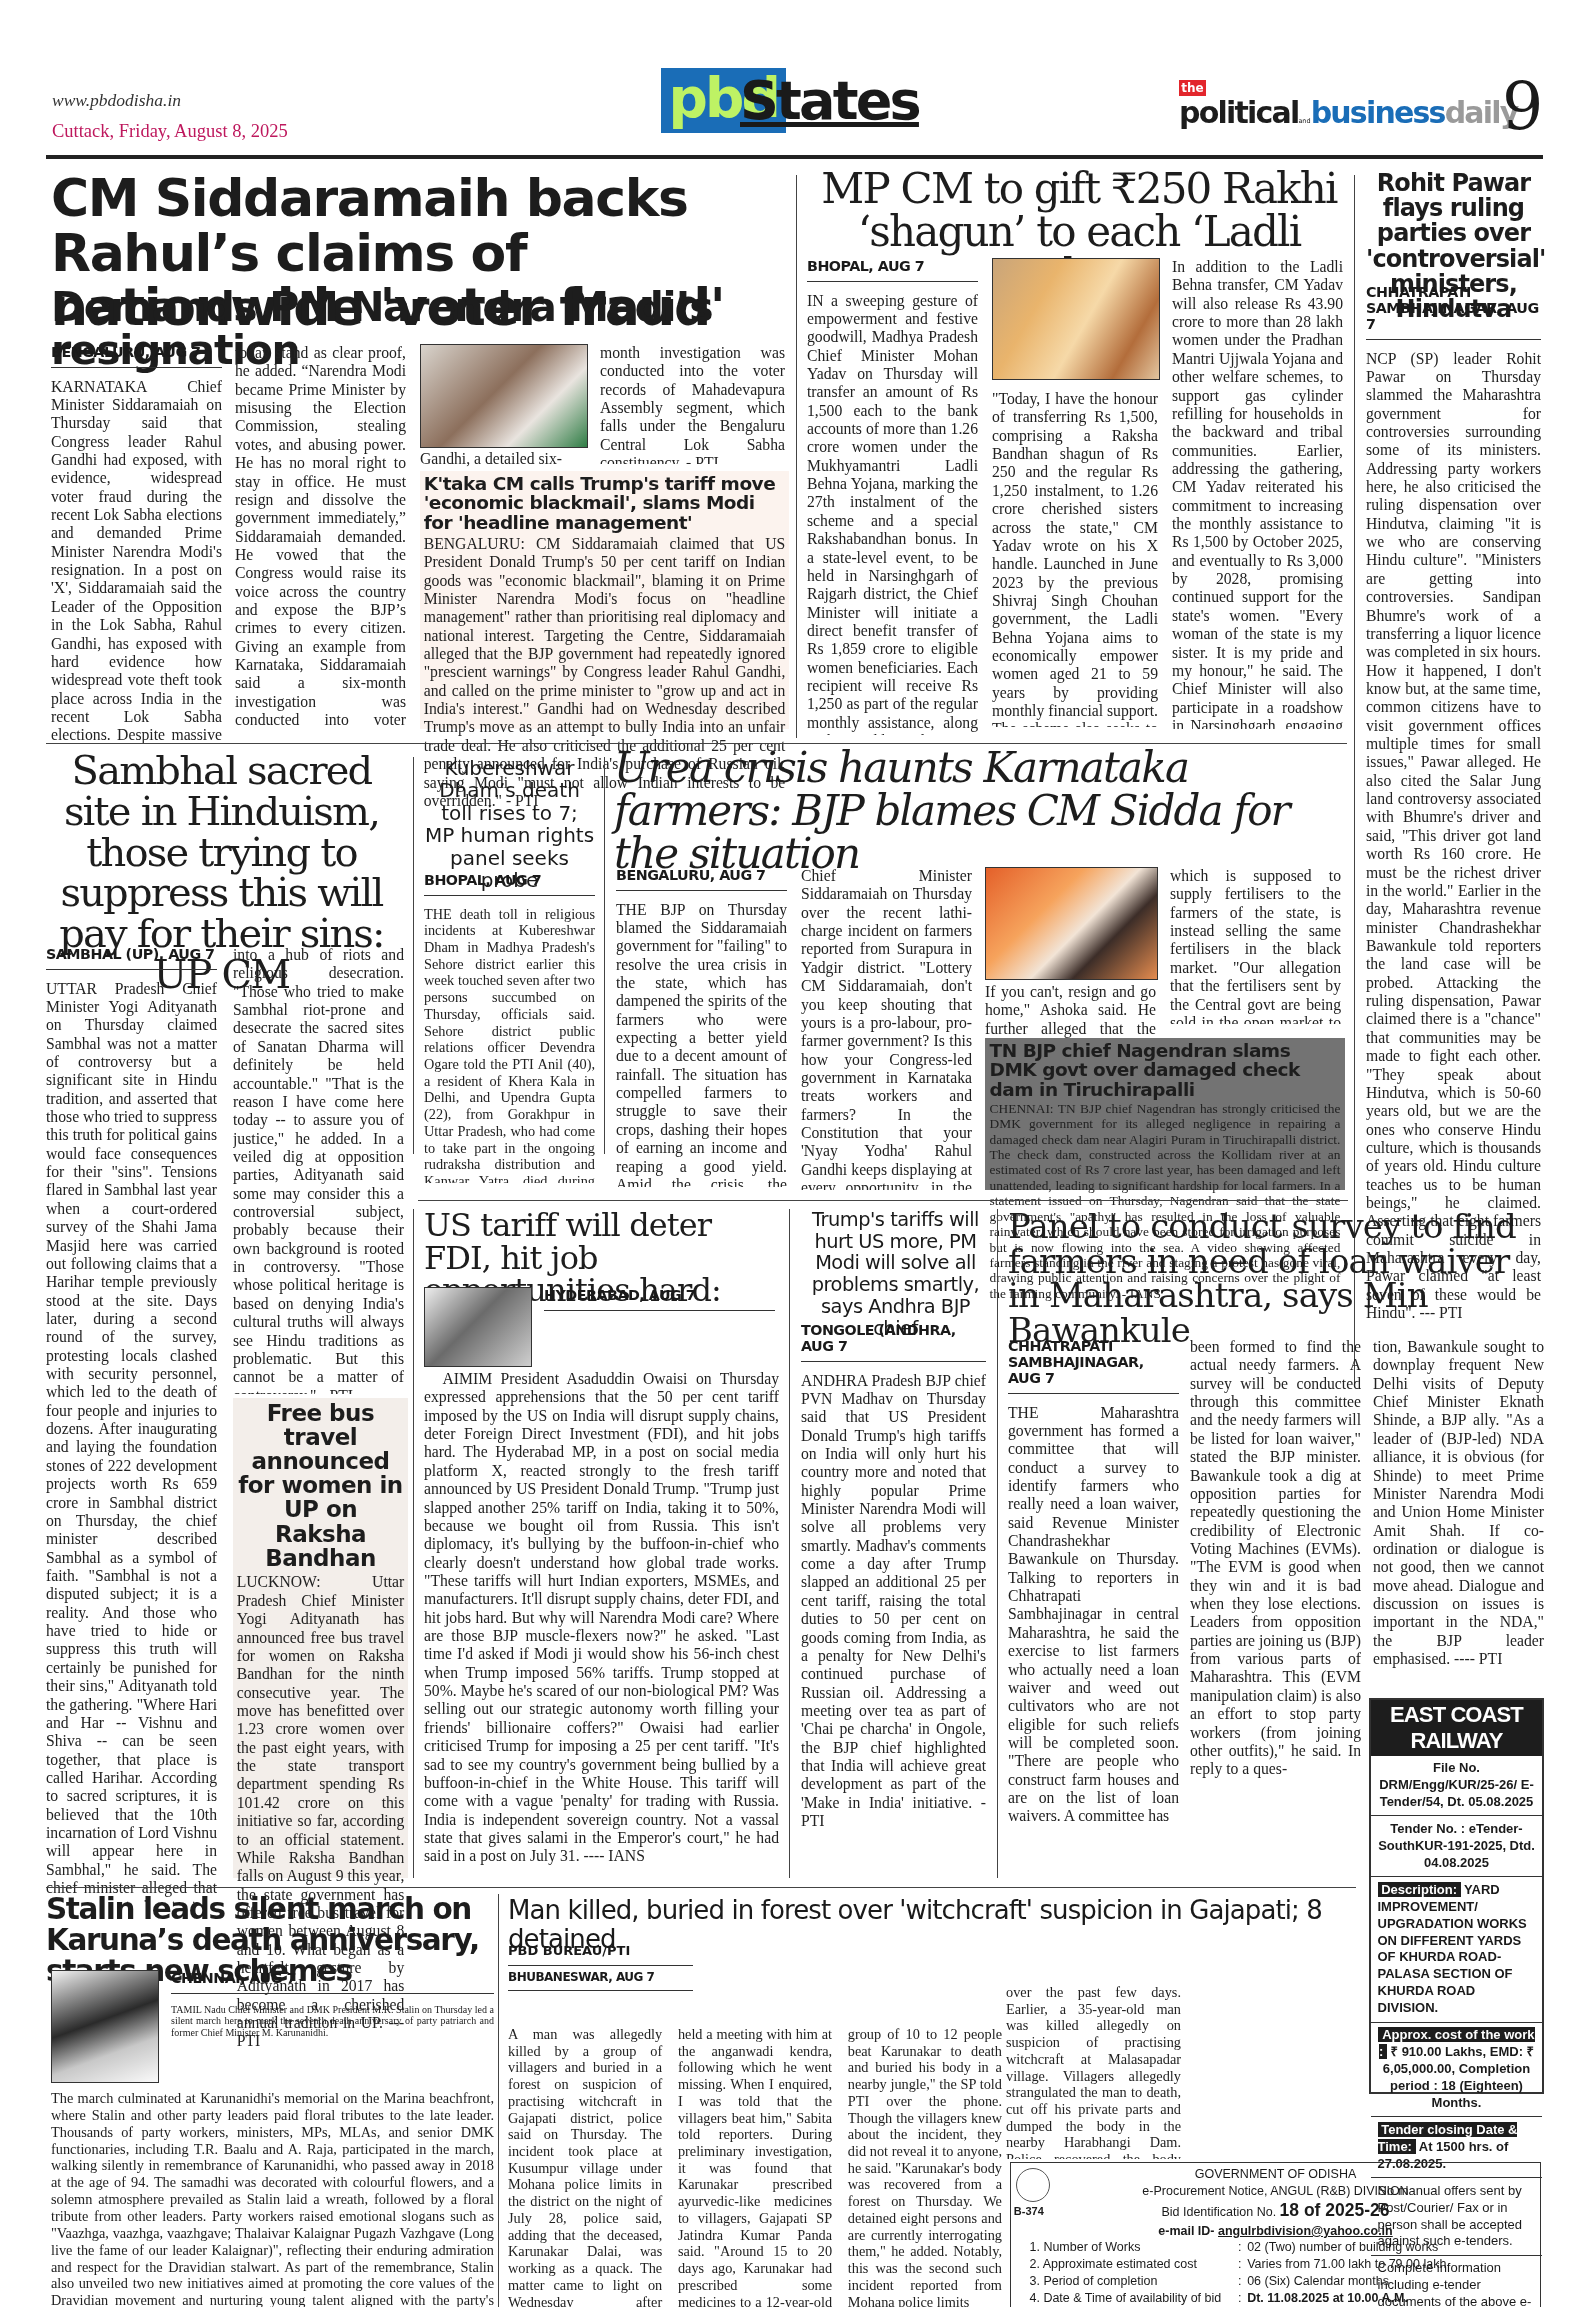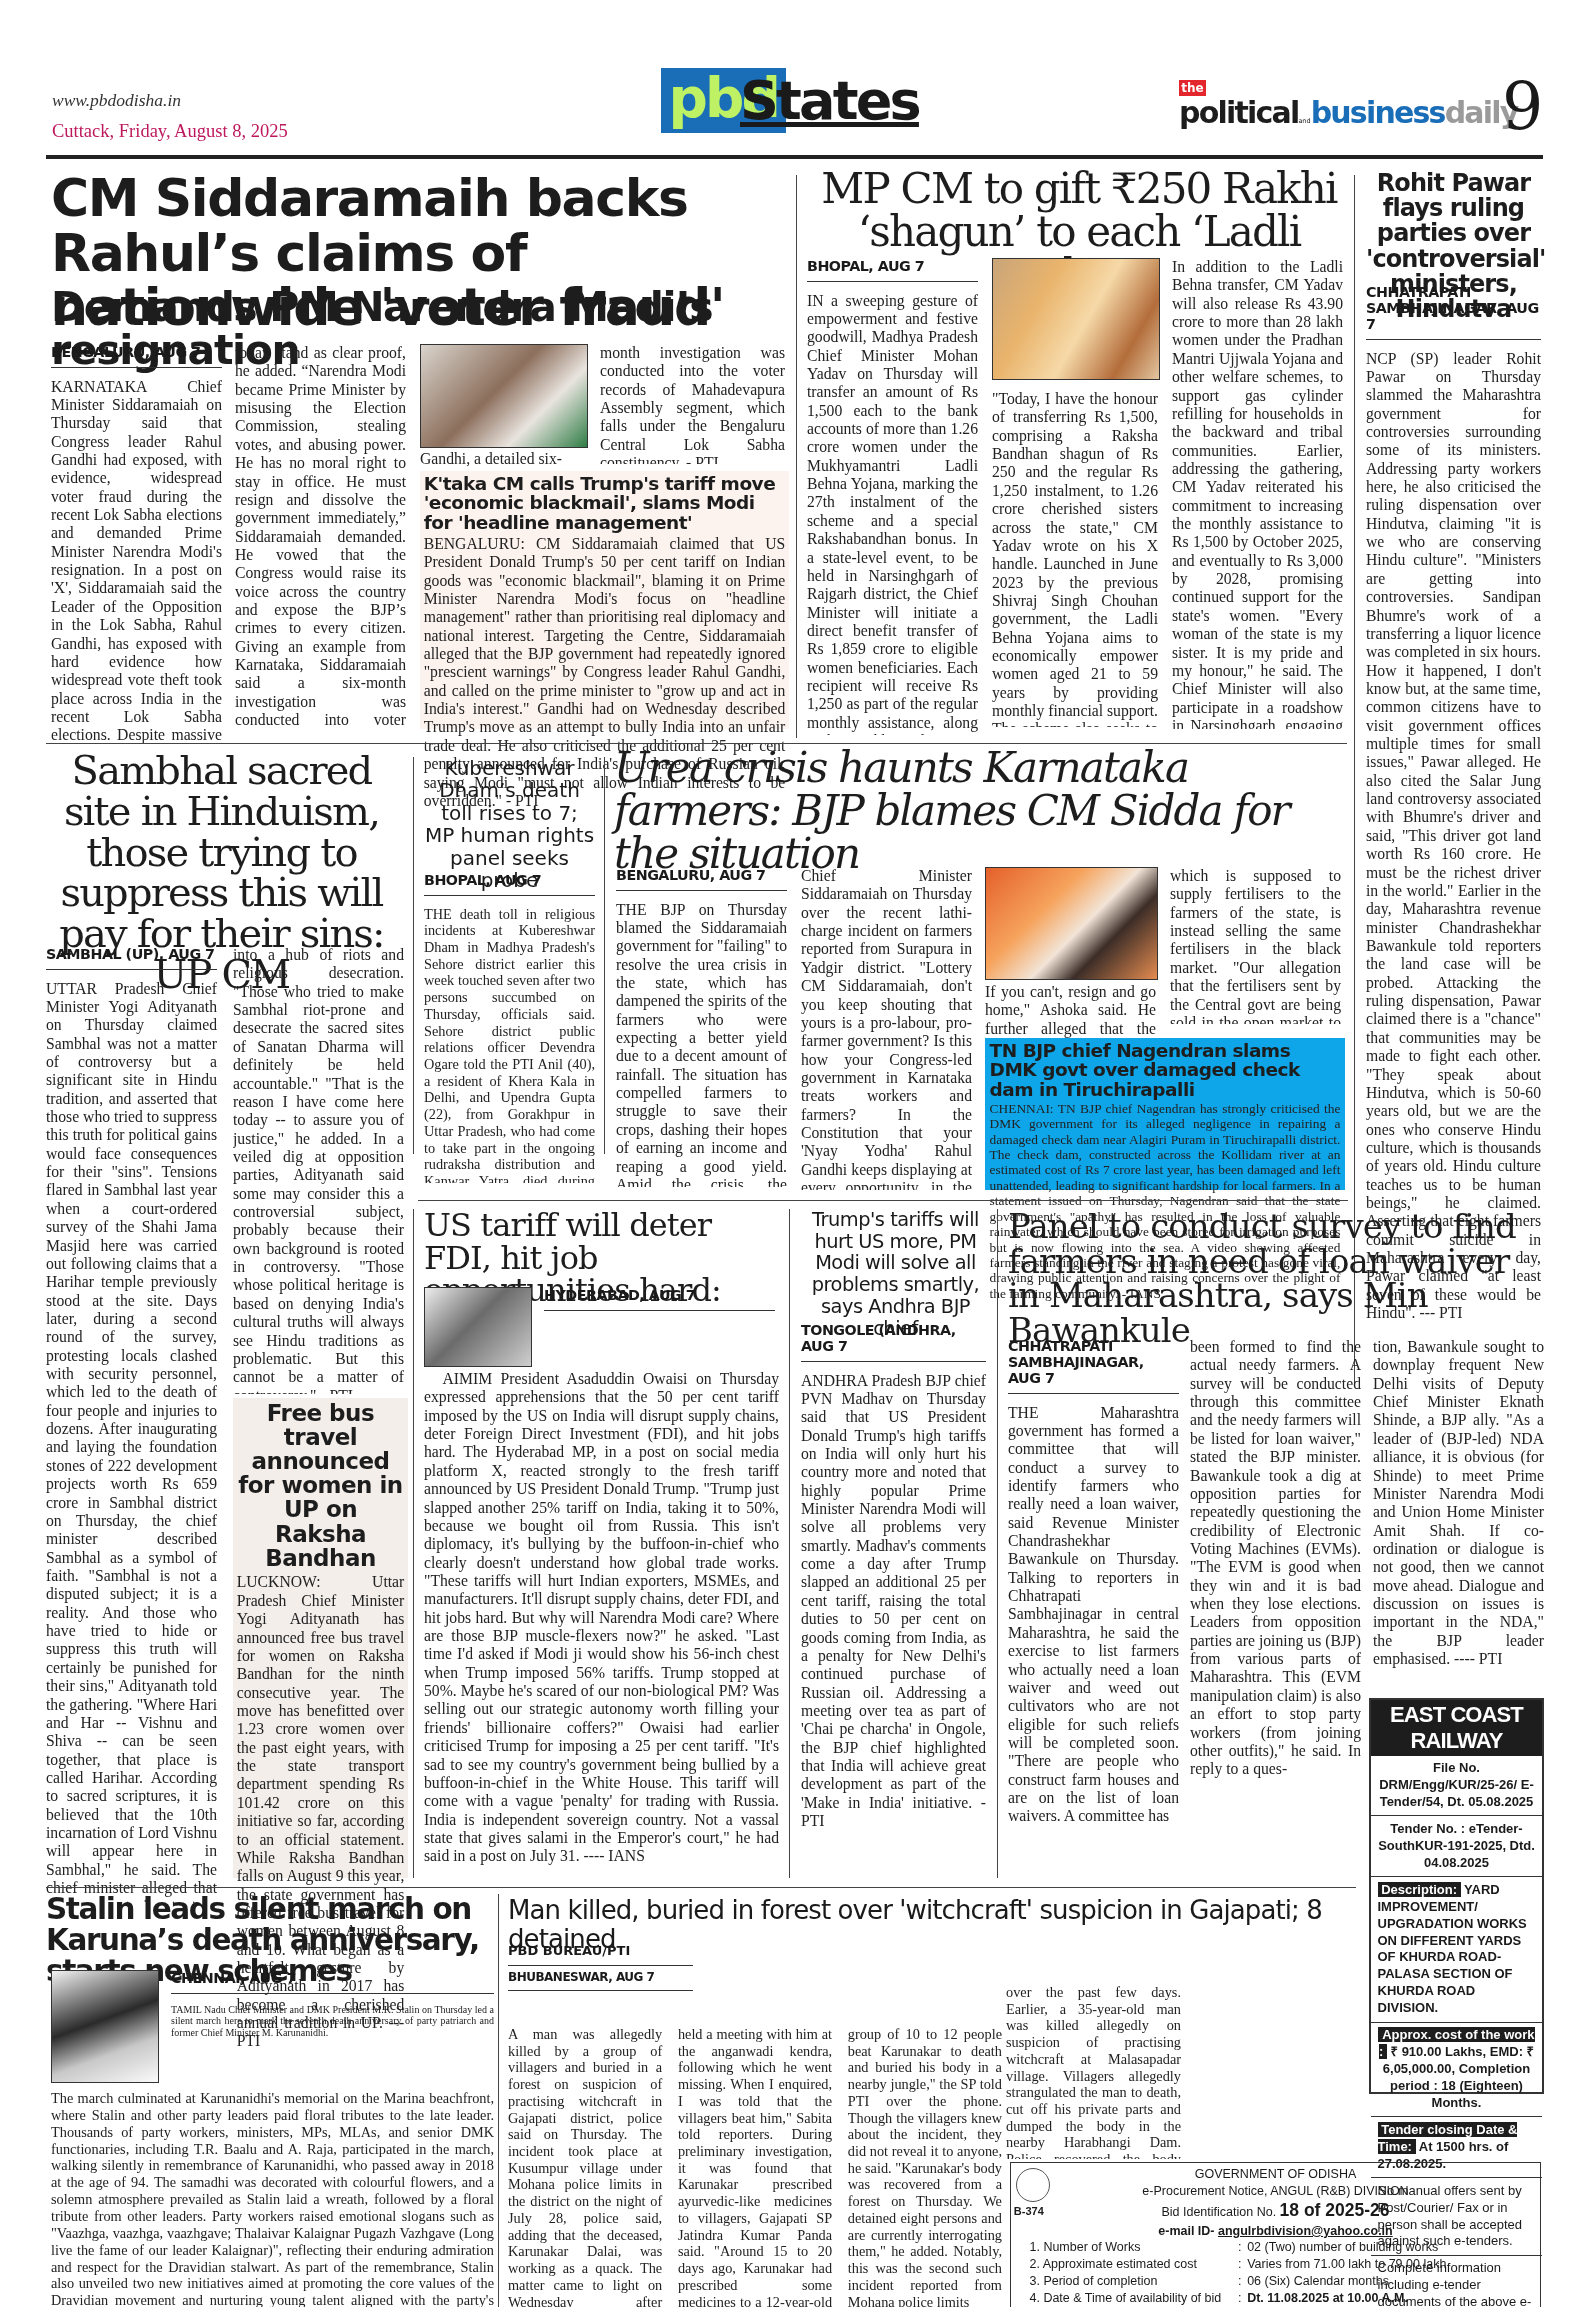--- a/index.html
+++ b/index.html
@@ -11,21 +11,21 @@
   .hl-serif { font-family:"DejaVu Serif", serif; letter-spacing:-1.8px; line-height:1.02; color:#1d1d1d; }
   .dateline { font-family:"DejaVu Sans", sans-serif; font-weight:bold; font-size:14.3px; letter-spacing:-0.5px;
               border-bottom:1.4px solid #333; padding-bottom:6.5px; margin-bottom:10px; }
   .body-text { font-family:"Liberation Serif", serif; font-size:15.7px; line-height:1.17; text-align:justify; color:#222; }
   .vrule { position:absolute; width:1.4px; background:#444; }
   .hrule { position:absolute; height:1.4px; background:#444; }
   .photo { position:absolute; border:1.4px solid #333; overflow:hidden; }
   .cols { column-gap:15.7px; column-fill:auto; }
   .box-peach { background:#fcf3ee; }
   .box-grey { background:#f3eeea; }
-  .box-blue { background:#0ea5e9; }
+  .box-blue { background:#737373; }
   
   .mast-url { font-style:italic; font-size:17.5px; color:#333; }
   .mast-date { font-size:18.5px; color:#be185d; }
   .logo-pbd { background:#1a6db7; color:#bef264; font-family:"DejaVu Sans", sans-serif; font-weight:bold;
               font-size:55px; letter-spacing:-2.8px; padding:0 7.4px; line-height:60px; height:65px; }
   .states { font-family:"DejaVu Sans", sans-serif; font-weight:bold; font-size:54px; letter-spacing:-2.8px; }
   .brand-the { background:#e2262c; color:#fff; font-family:"DejaVu Sans", sans-serif; font-weight:bold; font-size:12px; padding:0.9px 2.3px; }
   .brand { font-family:"DejaVu Sans", sans-serif; font-weight:bold; font-size:30px; letter-spacing:-1.8px; }
   .pagenum { font-family:"DejaVu Serif", serif; font-size:65px; }
   

